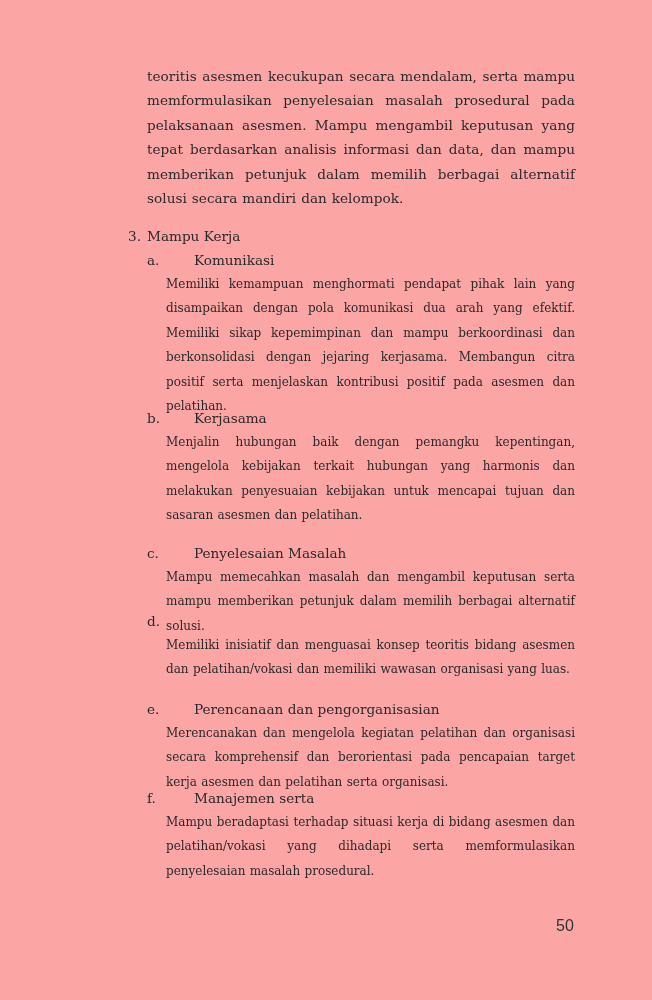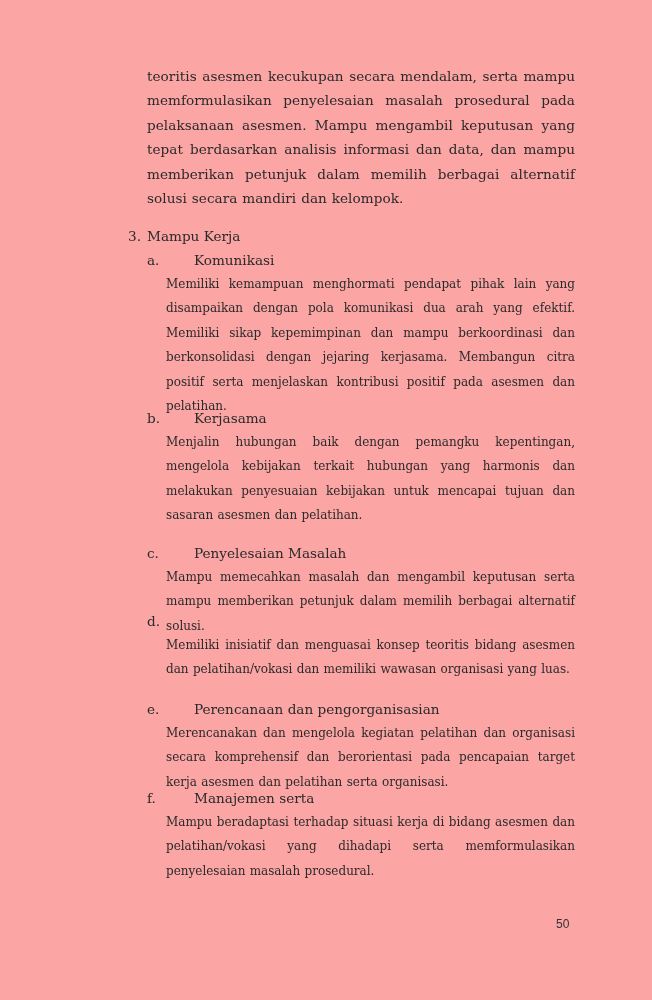--- a/index.html
+++ b/index.html
@@ -9,21 +9,21 @@
   .para { position: absolute; font-size: 13.6px; line-height: 24.4px; text-align: justify;
           text-align-last: left; letter-spacing: 0.05px; word-spacing: 0.5px; }
   #intro { left: 147px; top: 64px; width: 428px; }
   .sec-num { position: absolute; left: 128px; top: 224px; font-size: 13.6px; line-height: 24px; }
   .sec-title { position: absolute; left: 147px; top: 224px; font-size: 13.6px; line-height: 24px; }
   .item-label { position: absolute; left: 147px; font-size: 13.6px; line-height: 24px; }
   .item-title { position: absolute; left: 166px; font-size: 13.6px; line-height: 24px; margin-left: 28px; }
   .item-body { position: absolute; left: 166px; width: 409px; font-size: 12px; line-height: 24.4px;
                text-align: justify; text-align-last: left; word-spacing: 0.5px; }
   .page-num { position: absolute; left: 556px; top: 917px; font-family: "Liberation Sans", sans-serif;
-              font-size: 12px; color: #333; }
+              font-size: 16px; color: #333; }
 </style>
 </head>
 <body>
 
 <div class="page">
 
   <div class="para" id="intro">teoritis asesmen kecukupan secara mendalam, serta mampu memformulasikan penyelesaian masalah prosedural pada pelaksanaan asesmen. Mampu mengambil keputusan yang tepat berdasarkan analisis informasi dan data, dan mampu memberikan petunjuk dalam memilih berbagai alternatif solusi secara mandiri dan kelompok.</div>
 
   <div class="sec-num">3.</div>
   <div class="sec-title">Mampu Kerja</div>

